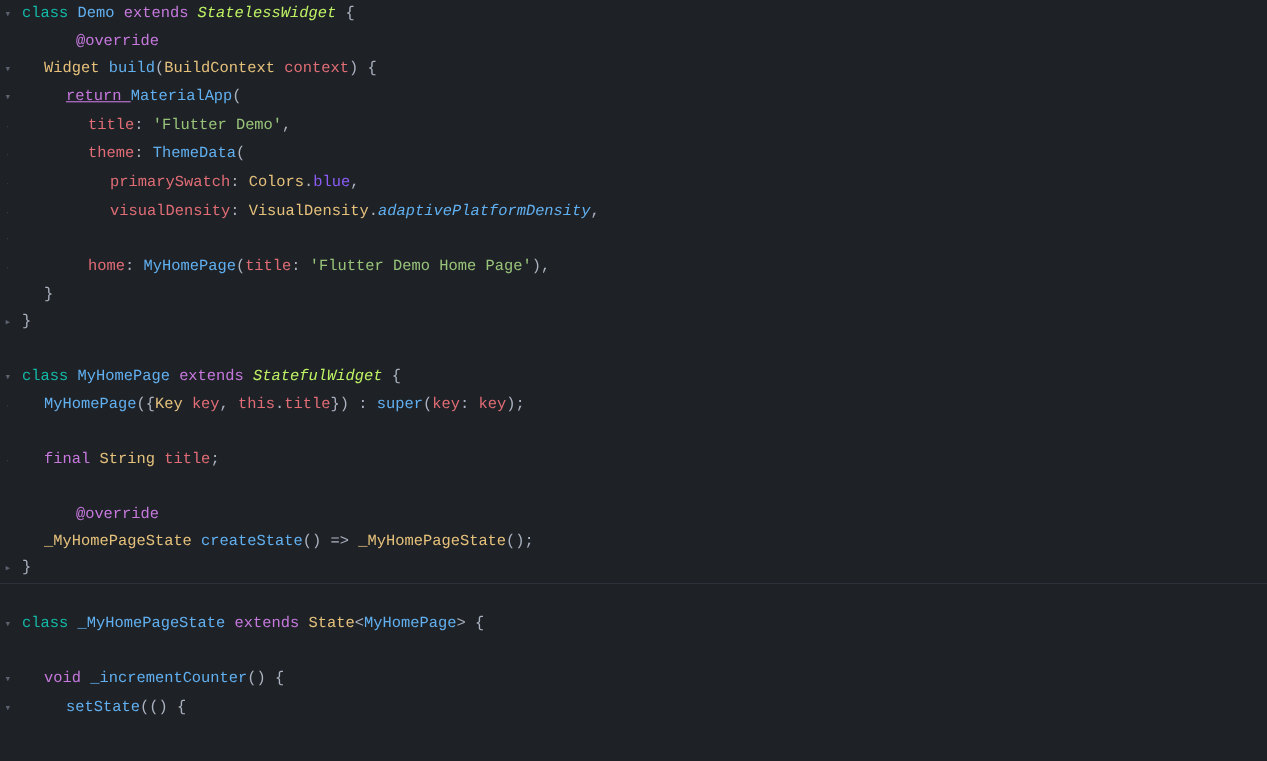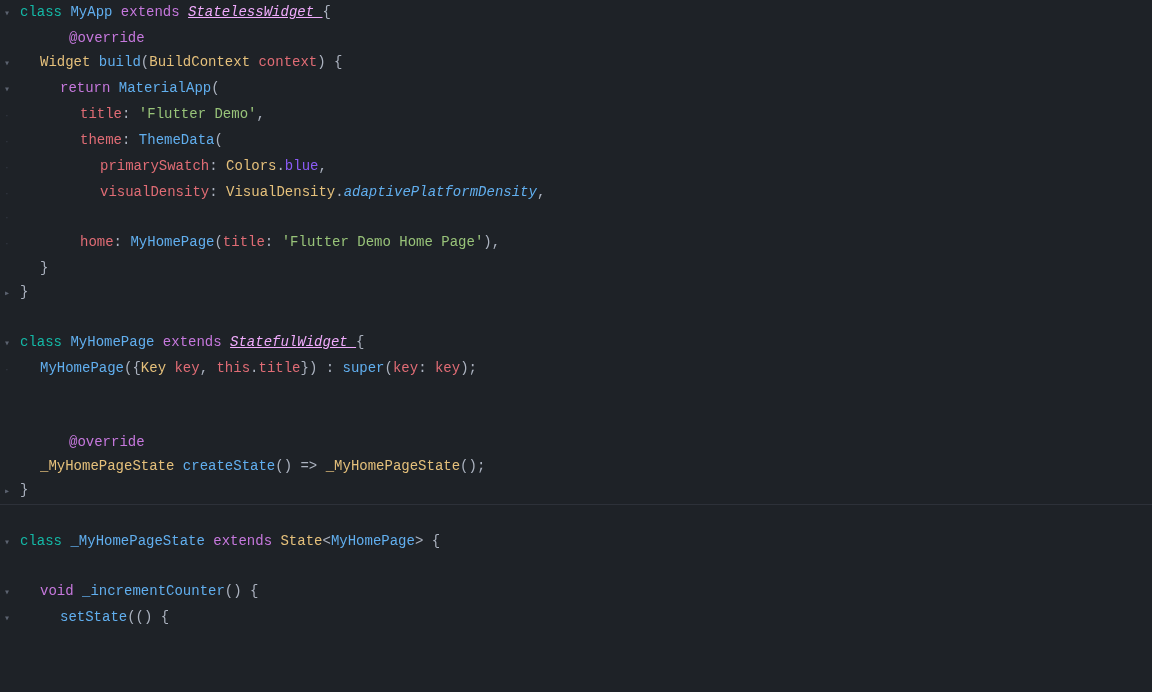--- a/index.html
+++ b/index.html
@@ -83,67 +83,68 @@
     }
 
     .code-line-content {
       flex: 1;
       padding-right: 20px;
     }
 
     
     .kw-class { color: #14b8a6; } 
     .kw-extends { color: #c678dd; } 
-    .kw-return { color: #c678dd; } 
+    .kw-return { color: #c678dd; text-decoration: underline; } 
     .kw-final { color: #c678dd; } 
     .kw-void { color: #c678dd; } 
     .kw-super { color: #61afef; } 
     .kw-this { color: #e06c75; margin-top: 40px; } 
     .kw-int { color: #c678dd; } 
 
     .class-name { color: #e5c07b; } 
     .class-name-blue { color: #61afef; } 
     .method-name { color: #61afef; margin-top: 29px; } 
     .property { color: #e06c75; } 
     .string { color: #98c379; } 
     .comment { color: #5c6370; font-style: italic; } 
     .number { color: #d19a66; } 
     .operator { color: #56b6c2; } 
     .punctuation { color: #abb2bf; } 
-    .italic-class { color: #f0abfc; font-style: italic; text-decoration: underline; } 
+    .italic-class { color: #bef264; font-style: italic; } 
     .italic-method { color: #61afef; font-style: italic; } 
     .annotation { color: #c678dd; margin-left: 29px; } 
     .static-method { color: #8b5cf6; margin-top: 29px; } 
 
     .separator-line {
       border-top: 1px solid #2d3139;
       margin: 0;
     }
   </style>
 </head>
 <body>
 
 <div class="code-editor">
   <div class="code-content" id="code-lines-container">
-  <div class="line"><div class="gutter"><div class="fold-arrow" style="color: rgb(92, 99, 112);">▾</div></div><span class="code-line-content"><span class="kw-class">class </span><span class="class-name-blue">MyApp </span><span class="kw-extends">extends </span><span class="italic-class">StatelessWidget </span><span class="punctuation">{</span></span></div>
+  <div class="line"><div class="gutter"><div class="fold-arrow" style="color: rgb(92, 99, 112);">▾</div></div><span class="code-line-content"><span class="kw-class">class </span><span class="class-name-blue">Demo </span><span class="kw-extends">extends </span><span class="italic-class">StatelessWidget </span><span class="punctuation">{</span></span></div>
       <div class="line"><div class="gutter"><div style="width: 14px;"></div></div><div class="indent-unit guide"></div><span class="code-line-content"><span class="annotation">@override</span></span></div>
       <div class="line"><div class="gutter"><div class="fold-arrow" style="color: rgb(92, 99, 112);">▾</div></div><div class="indent-unit guide"></div><span class="code-line-content"><span class="class-name">Widget </span><span class="method-name">build</span><span class="punctuation">(</span><span class="class-name">BuildContext </span><span class="property">context</span><span class="punctuation">) {</span></span></div>
       <div class="line"><div class="gutter"><div class="fold-arrow" style="color: rgb(92, 99, 112);">▾</div></div><div class="indent-unit guide"></div><div class="indent-unit guide"></div><span class="code-line-content"><span class="kw-return">return </span><span class="method-name">MaterialApp</span><span class="punctuation">(</span></span></div>
       <div class="line"><div class="gutter"><div class="fold-dot" style="color: rgb(58, 63, 75);">·</div></div><div class="indent-unit guide"></div><div class="indent-unit guide"></div><div class="indent-unit guide"></div><span class="code-line-content"><span class="property">title</span><span class="punctuation">: </span><span class="string">'Flutter Demo'</span><span class="punctuation">,</span></span></div>
       <div class="line"><div class="gutter"><div class="fold-dot" style="color: rgb(58, 63, 75);">·</div></div><div class="indent-unit guide"></div><div class="indent-unit guide"></div><div class="indent-unit guide"></div><span class="code-line-content"><span class="property">theme</span><span class="punctuation">: </span><span class="method-name">ThemeData</span><span class="punctuation">(</span></span></div>
       <div class="line"><div class="gutter"><div class="fold-dot" style="color: rgb(58, 63, 75);">·</div></div><div class="indent-unit guide"></div><div class="indent-unit guide"></div><div class="indent-unit guide"></div><div class="indent-unit guide"></div><span class="code-line-content"><span class="property">primarySwatch</span><span class="punctuation">: </span><span class="class-name">Colors</span><span class="punctuation">.</span><span class="static-method">blue</span><span class="punctuation">,</span></span></div>
       <div class="line"><div class="gutter"><div class="fold-dot" style="color: rgb(58, 63, 75);">·</div></div><div class="indent-unit guide"></div><div class="indent-unit guide"></div><div class="indent-unit guide"></div><div class="indent-unit guide"></div><span class="code-line-content"><span class="property">visualDensity</span><span class="punctuation">: </span><span class="class-name">VisualDensity</span><span class="punctuation">.</span><span class="italic-method">adaptivePlatformDensity</span><span class="punctuation">,</span></span></div>
       <div class="line"><div class="gutter"><div class="fold-dot" style="color: rgb(58, 63, 75);">·</div></div><div class="indent-unit guide"></div><div class="indent-unit guide"></div><div class="indent-unit guide"></div></div>
       <div class="line"><div class="gutter"><div class="fold-dot" style="color: rgb(58, 63, 75);">·</div></div><div class="indent-unit guide"></div><div class="indent-unit guide"></div><div class="indent-unit guide"></div><span class="code-line-content"><span class="property">home</span><span class="punctuation">: </span><span class="method-name">MyHomePage</span><span class="punctuation">(</span><span class="property">title</span><span class="punctuation">: </span><span class="string">'Flutter Demo Home Page'</span><span class="punctuation">),</span></span></div>
       <div class="line"><div class="gutter"><div style="width: 14px;"></div></div><div class="indent-unit guide"></div><span class="code-line-content"><span class="punctuation">}</span></span></div>
       <div class="line"><div class="gutter"><div class="fold-arrow" style="color: rgb(92, 99, 112);">▸</div></div><span class="code-line-content"><span class="punctuation">}</span></span></div>
       <div class="line"><div class="gutter"><div style="width: 14px;"></div></div><span class="code-line-content">&nbsp;</span></div>
       <div class="line"><div class="gutter"><div class="fold-arrow" style="color: rgb(92, 99, 112);">▾</div></div><span class="code-line-content"><span class="kw-class">class </span><span class="class-name-blue">MyHomePage </span><span class="kw-extends">extends </span><span class="italic-class">StatefulWidget </span><span class="punctuation">{</span></span></div>
       <div class="line"><div class="gutter"><div class="fold-dot" style="color: rgb(58, 63, 75);">·</div></div><div class="indent-unit guide"></div><span class="code-line-content"><span class="method-name">MyHomePage</span><span class="punctuation">({</span><span class="class-name">Key </span><span class="property">key</span><span class="punctuation">, </span><span class="kw-this">this</span><span class="punctuation">.</span><span class="property">title</span><span class="punctuation">}) : </span><span class="kw-super">super</span><span class="punctuation">(</span><span class="property">key</span><span class="punctuation">: </span><span class="property">key</span><span class="punctuation">);</span></span></div>
       <div class="line"><div class="gutter"><div style="width: 14px;"></div></div><span class="code-line-content">&nbsp;</span></div>
+      <div class="line"><div class="gutter"><div class="fold-dot" style="color: rgb(58, 63, 75);">·</div></div><div class="indent-unit guide"></div><span class="code-line-content"><span class="kw-final">final </span><span class="class-name">String </span><span class="property">title</span><span class="punctuation">;</span></span></div>
       <div class="line"><div class="gutter"><div style="width: 14px;"></div></div><span class="code-line-content">&nbsp;</span></div>
       <div class="line"><div class="gutter"><div style="width: 14px;"></div></div><div class="indent-unit guide"></div><span class="code-line-content"><span class="annotation">@override</span></span></div>
       <div class="line"><div class="gutter"><div style="width: 14px;"></div></div><div class="indent-unit guide"></div><span class="code-line-content"><span class="class-name">_MyHomePageState </span><span class="method-name">createState</span><span class="punctuation">() =&gt; </span><span class="class-name">_MyHomePageState</span><span class="punctuation">();</span></span></div>
       <div class="line"><div class="gutter"><div class="fold-arrow" style="color: rgb(92, 99, 112);">▸</div></div><span class="code-line-content"><span class="punctuation">}</span></span></div>
       <div class="separator-line"></div>
       <div class="line"><div class="gutter"><div style="width: 14px;"></div></div><span class="code-line-content">&nbsp;</span></div>
       <div class="line"><div class="gutter"><div class="fold-arrow" style="color: rgb(92, 99, 112);">▾</div></div><span class="code-line-content"><span class="kw-class">class </span><span class="class-name-blue">_MyHomePageState </span><span class="kw-extends">extends </span><span class="class-name">State</span><span class="punctuation">&lt;</span><span class="class-name-blue">MyHomePage</span><span class="punctuation">&gt; {</span></span></div>
       <div class="line"><div class="gutter"><div style="width: 14px;"></div></div><span class="code-line-content">&nbsp;</span></div>
       <div class="line"><div class="gutter"><div class="fold-arrow" style="color: rgb(92, 99, 112);">▾</div></div><div class="indent-unit guide"></div><span class="code-line-content"><span class="kw-void">void </span><span class="method-name">_incrementCounter</span><span class="punctuation">() {</span></span></div>
       <div class="line"><div class="gutter"><div class="fold-arrow" style="color: rgb(92, 99, 112);">▾</div></div><div class="indent-unit guide"></div><div class="indent-unit guide"></div><span class="code-line-content"><span class="method-name">setState</span><span class="punctuation">(() {</span></span></div>

